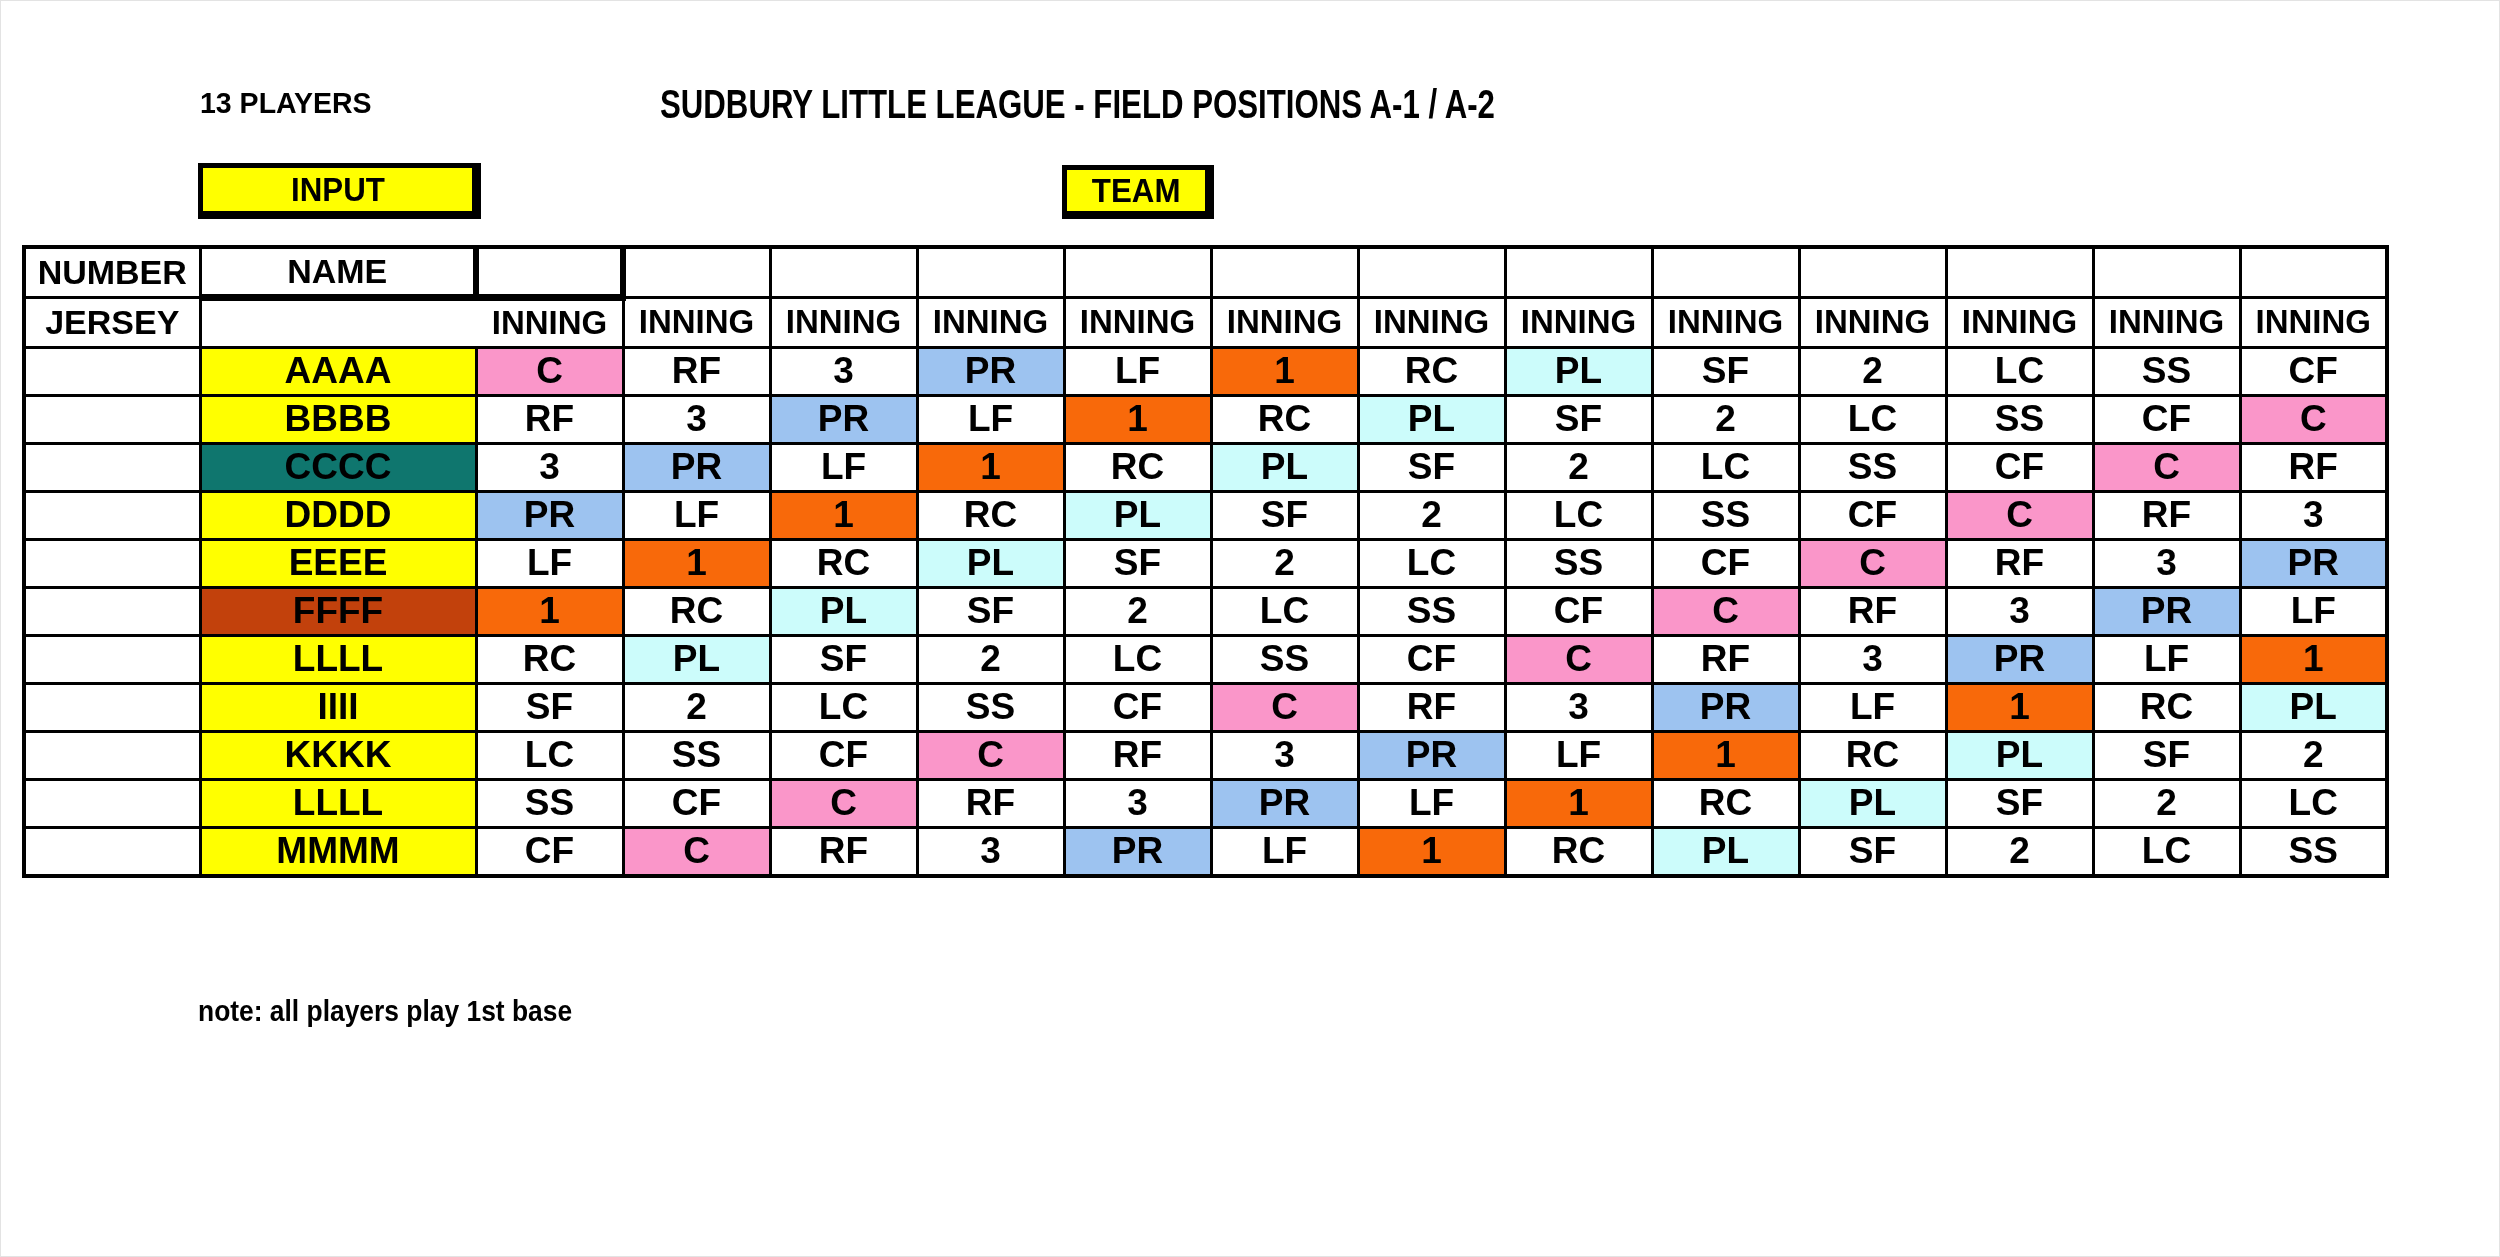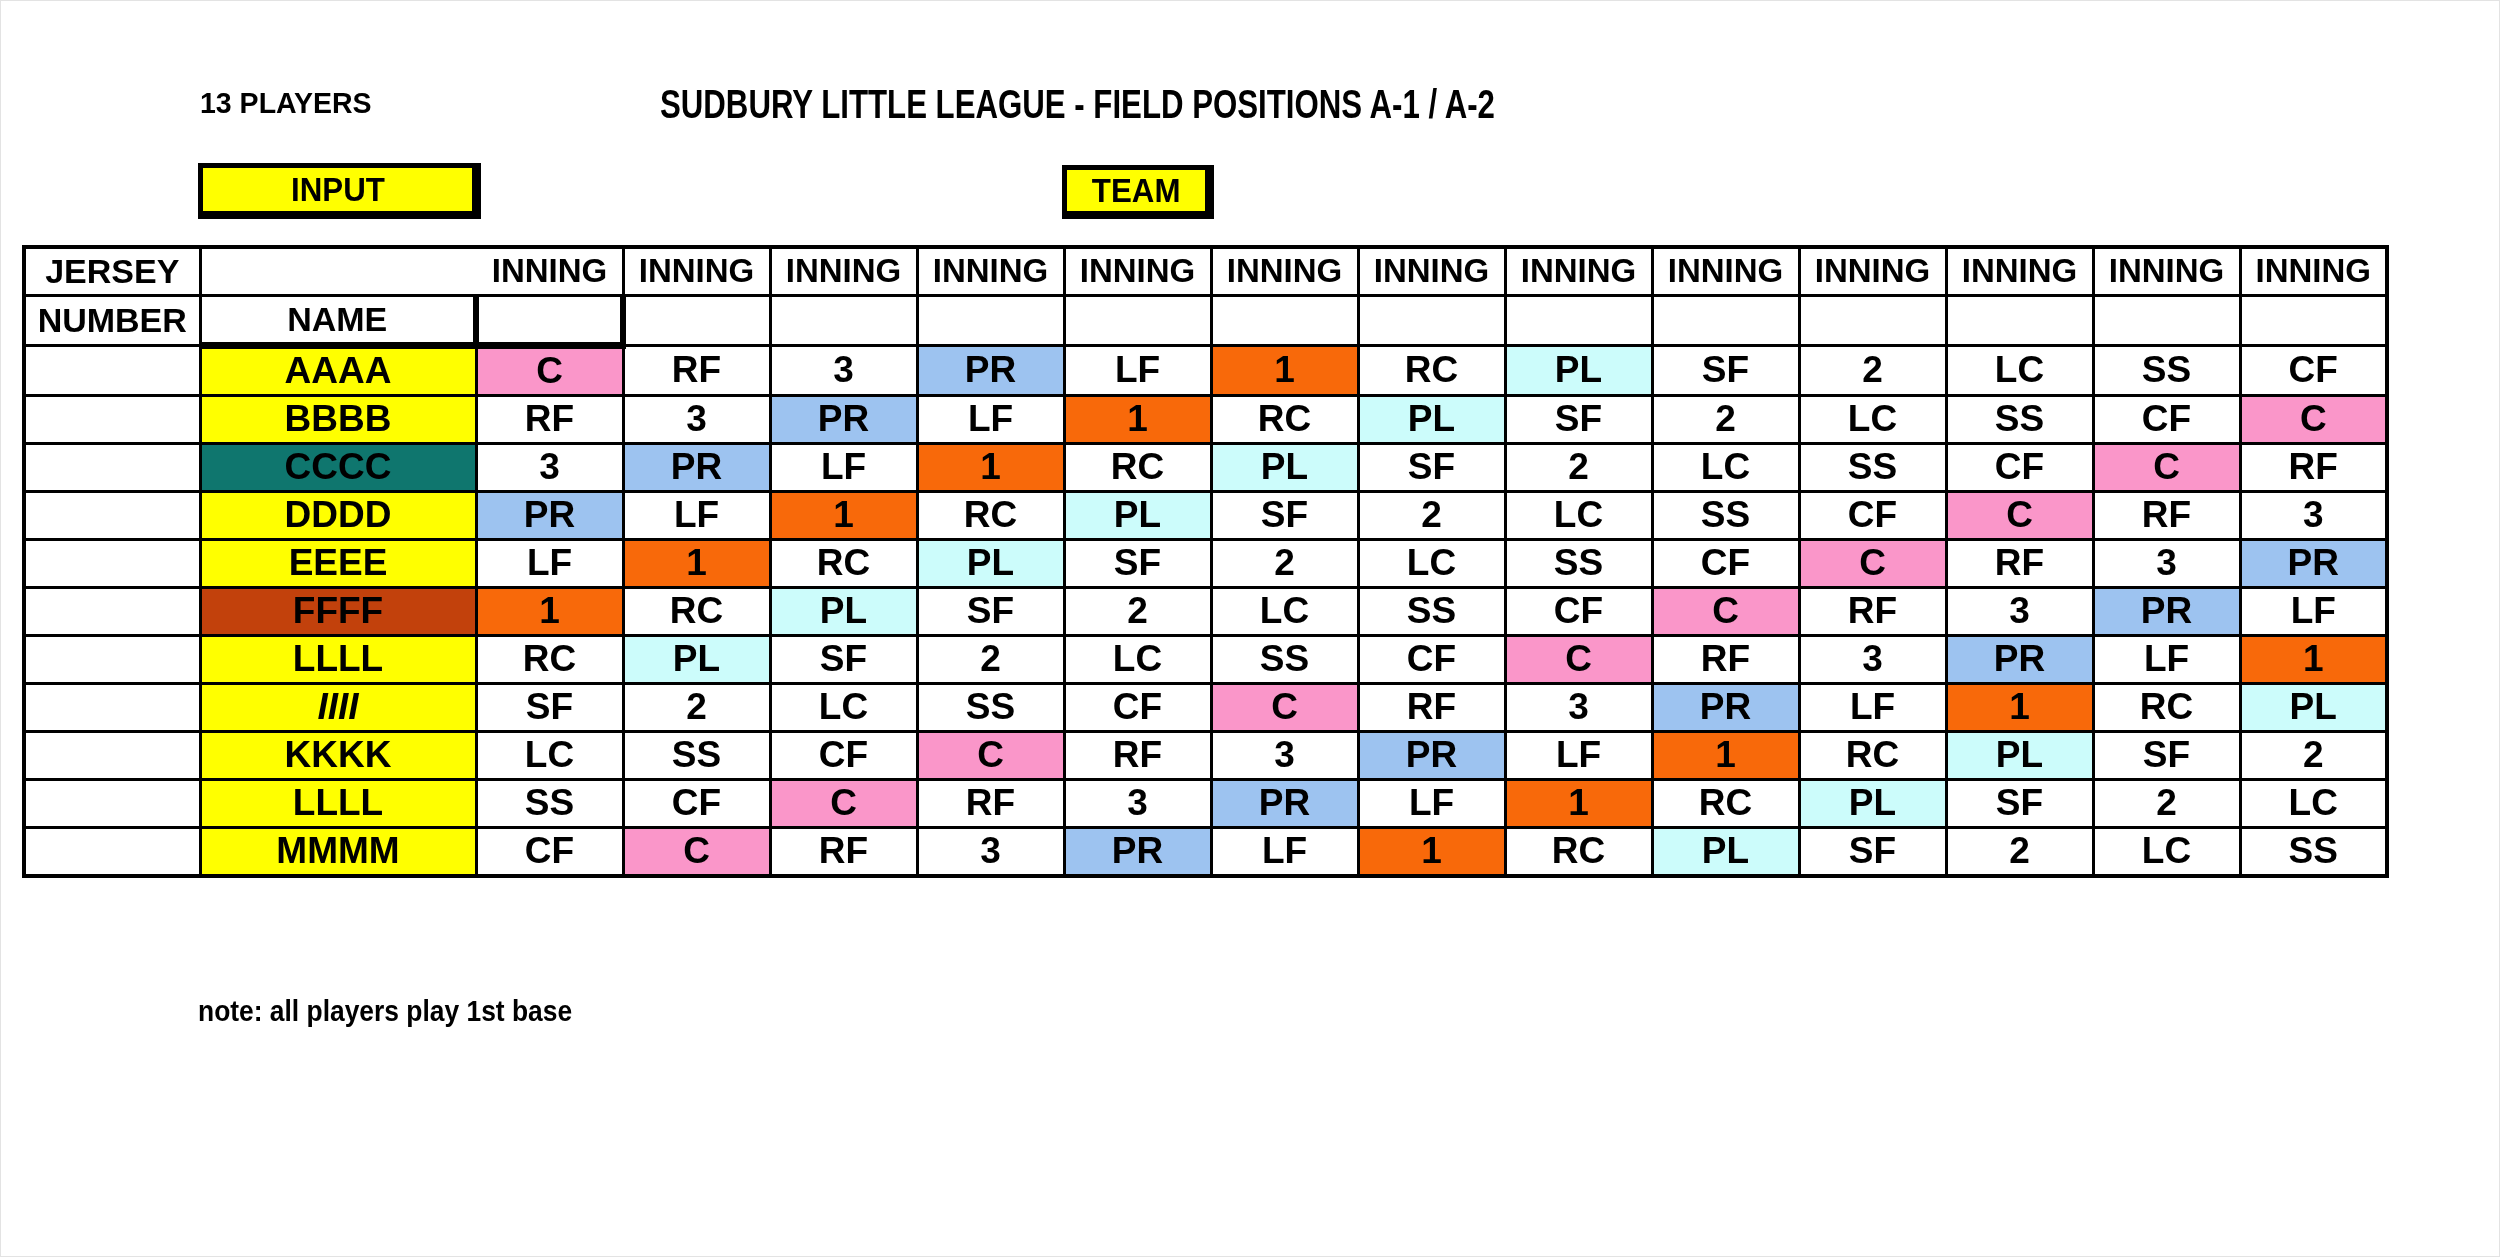--- a/index.html
+++ b/index.html
@@ -81,54 +81,54 @@
         <col style="width: 147px;">
         <col style="width: 147px;">
         <col style="width: 147px;">
         <col style="width: 147px;">
         <col style="width: 147px;">
         <col style="width: 147px;">
         <col style="width: 147px;">
       </colgroup>
     <tbody>
         <tr>
+          <td class="corner">NUMBER</td>
+          <td class="corner thick-bottom">NAME</td>
+          <td class="cursor-cell"></td>
+          <td></td>
+          <td></td>
+          <td></td>
+          <td></td>
+          <td></td>
+          <td></td>
+          <td></td>
+          <td></td>
+          <td></td>
+          <td></td>
+          <td></td>
+          <td></td>
+        </tr>
+        <tr>
           <td class="corner">JERSEY</td>
           <td class="corner gap-right"></td>
           <td class="hdr gap-left">INNING</td>
           <td class="hdr">INNING</td>
           <td class="hdr">INNING</td>
           <td class="hdr">INNING</td>
           <td class="hdr">INNING</td>
           <td class="hdr">INNING</td>
           <td class="hdr">INNING</td>
           <td class="hdr">INNING</td>
           <td class="hdr">INNING</td>
           <td class="hdr">INNING</td>
           <td class="hdr">INNING</td>
           <td class="hdr">INNING</td>
           <td class="hdr">INNING</td>
         </tr>
         <tr>
-          <td class="corner">NUMBER</td>
-          <td class="corner thick-bottom">NAME</td>
-          <td class="cursor-cell"></td>
-          <td></td>
-          <td></td>
-          <td></td>
-          <td></td>
-          <td></td>
-          <td></td>
-          <td></td>
-          <td></td>
-          <td></td>
-          <td></td>
-          <td></td>
-          <td></td>
-        </tr>
-        <tr>
           <td></td>
           <td style="background: rgb(255, 255, 0);">AAAA</td>
           <td style="background: rgb(250, 150, 201);">C</td>
           <td style="background: rgb(255, 255, 255);">RF</td>
           <td style="background: rgb(255, 255, 255);">3</td>
           <td style="background: rgb(157, 195, 240);">PR</td>
           <td style="background: rgb(255, 255, 255);">LF</td>
           <td style="background: rgb(248, 105, 10);">1</td>
           <td style="background: rgb(255, 255, 255);">RC</td>
           <td style="background: rgb(204, 252, 251);">PL</td>
@@ -235,21 +235,21 @@
           <td style="background: rgb(255, 255, 255);">CF</td>
           <td style="background: rgb(250, 150, 201);">C</td>
           <td style="background: rgb(255, 255, 255);">RF</td>
           <td style="background: rgb(255, 255, 255);">3</td>
           <td style="background: rgb(157, 195, 240);">PR</td>
           <td style="background: rgb(255, 255, 255);">LF</td>
           <td style="background: rgb(248, 105, 10);">1</td>
         </tr>
         <tr>
           <td></td>
-          <td style="background: rgb(255, 255, 0); font-style: italic;">IIII</td>
+          <td style="background: rgb(255, 255, 0);">IIII</td>
           <td style="background: rgb(255, 255, 255);">SF</td>
           <td style="background: rgb(255, 255, 255);">2</td>
           <td style="background: rgb(255, 255, 255);">LC</td>
           <td style="background: rgb(255, 255, 255);">SS</td>
           <td style="background: rgb(255, 255, 255);">CF</td>
           <td style="background: rgb(250, 150, 201);">C</td>
           <td style="background: rgb(255, 255, 255);">RF</td>
           <td style="background: rgb(255, 255, 255);">3</td>
           <td style="background: rgb(157, 195, 240);">PR</td>
           <td style="background: rgb(255, 255, 255);">LF</td>

